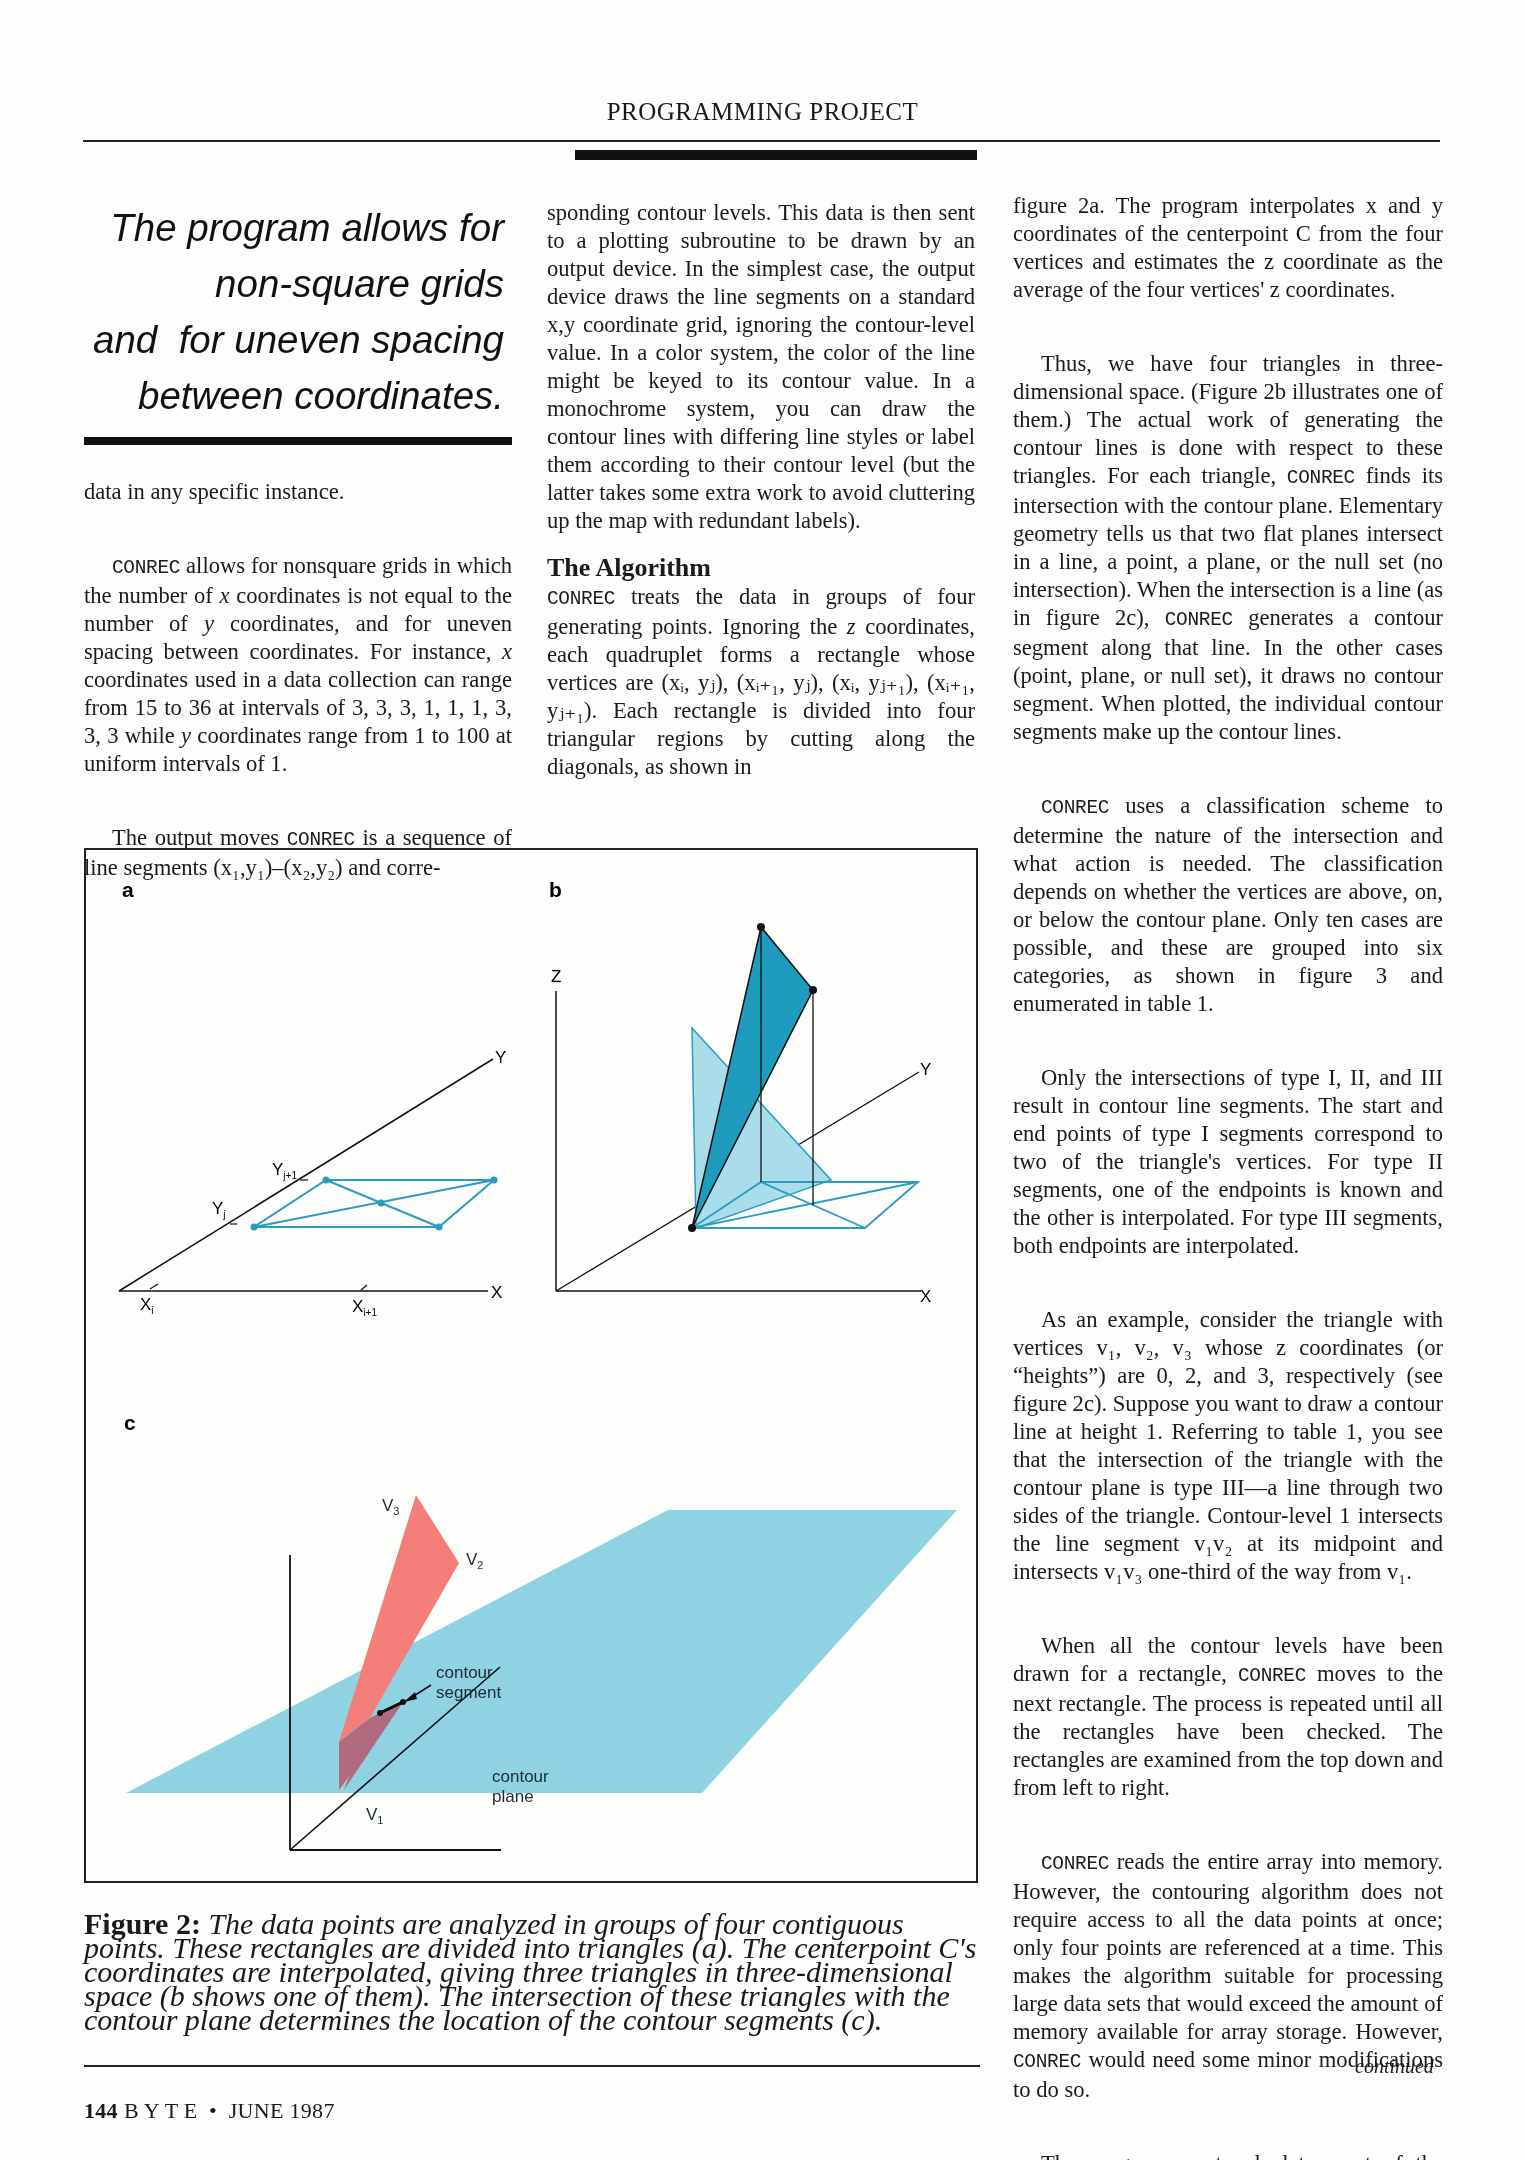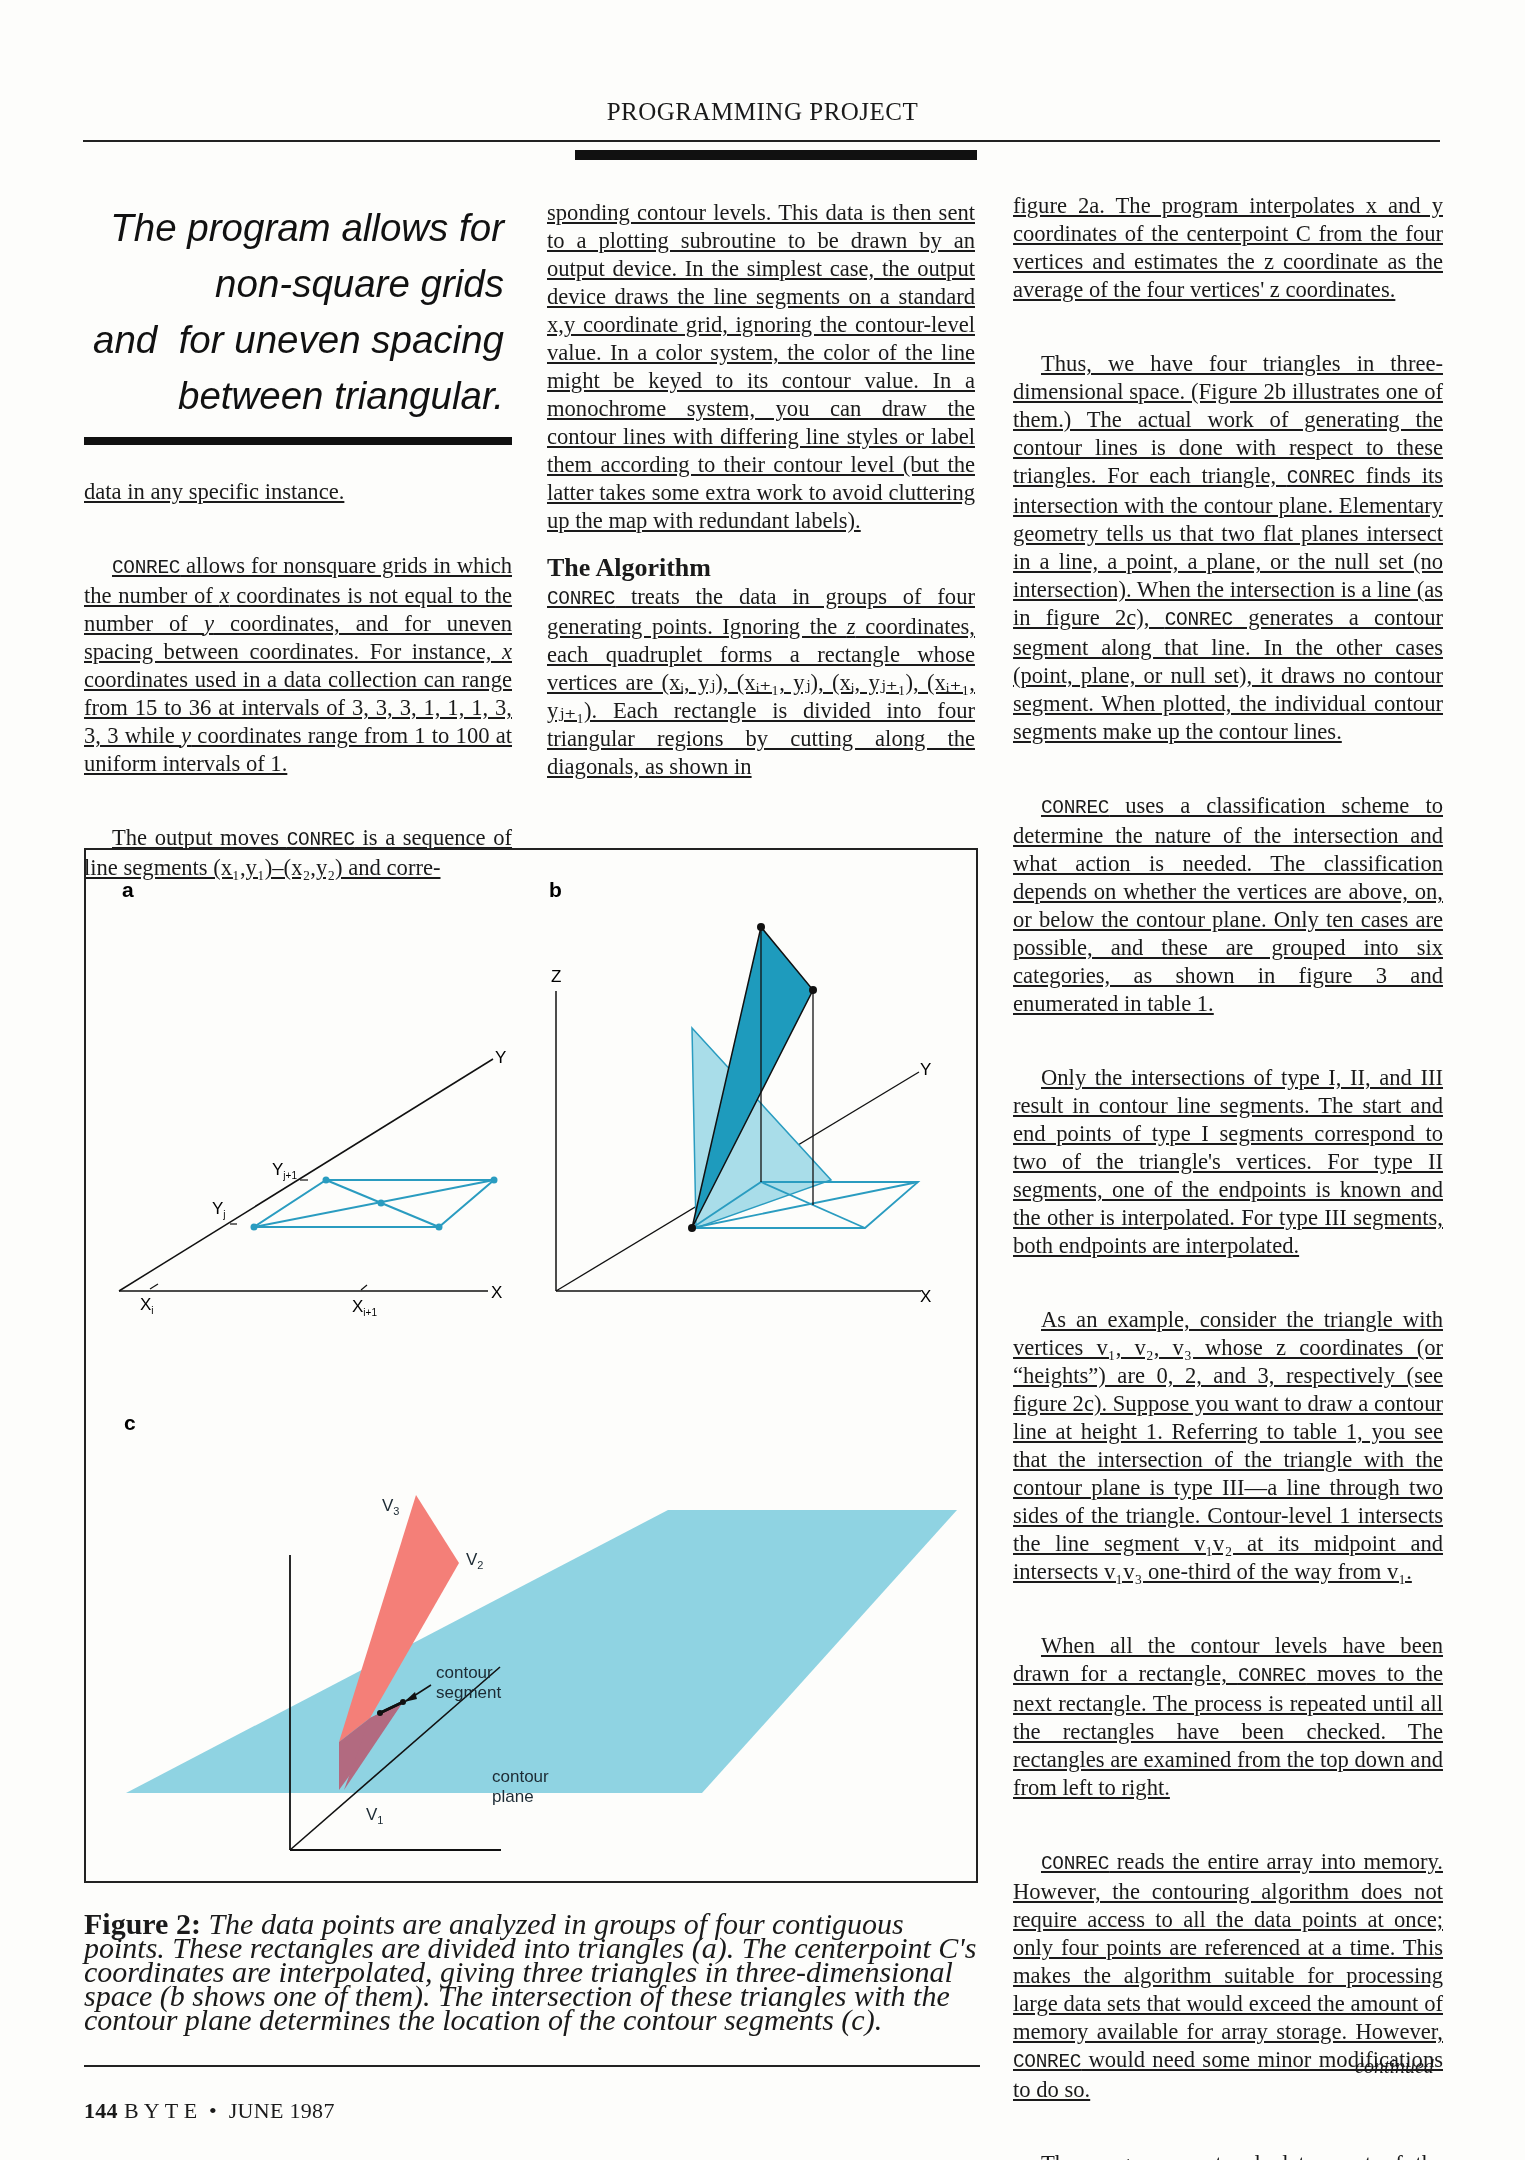--- a/index.html
+++ b/index.html
@@ -16,21 +16,21 @@
   .header-bar { position: absolute; left: 575px; top: 150px; width: 402px; height: 10px; background: #111; }
 
   .pullquote {
     position: absolute; left: 84px; top: 200px; width: 420px;
     font-family: "Liberation Sans", "DejaVu Sans", sans-serif; font-style: italic;
     font-size: 38.5px; line-height: 56px; color: #111; text-align: right;
   }
   .pullquote-rule { position: absolute; left: 84px; top: 437px; width: 428px; height: 8px; background: #111; }
 
   .col { position: absolute; font-size: 22.6px; line-height: 28px; text-align: justify; }
-  .col p { margin: 0; text-decoration: underline; }
+  .col p { margin: 0; }
   .col p.indent { text-indent: 28px; margin-top: 46px; }
   .col1 { left: 84px; top: 478px; width: 428px; }
   .col2 { left: 547px; top: 199px; width: 428px; }
   .col3 { left: 1013px; top: 192px; width: 430px; }
   .section-heading { font-weight: bold; font-size: 26px; line-height: 30px; margin: 18px 0 0 0; }
   i { font-style: italic; }
 
   .figure-frame {
     position: absolute; left: 84px; top: 848px; width: 894px; height: 1035px;
     border-top: 2px solid #222; border-left: 2px solid #222; border-right: 2px solid #222; border-bottom: 2px solid #222;
@@ -55,21 +55,21 @@
 <body>
 
 <div class="header-title">PROGRAMMING PROJECT</div>
 <div class="header-rule"></div>
 <div class="header-bar"></div>
 
 <div class="pullquote">
   <div>The program allows for</div>
   <div>non-square grids</div>
   <div style="white-space:pre">and  for uneven spacing</div>
-  <div>between triangular.</div>
+  <div>between coordinates.</div>
 </div>
 <div class="pullquote-rule"></div>
 
 <div class="col col1">
   <p>data in any specific instance.</p>
   <p class="indent"><span class="mono">CONREC</span><span> allows for nonsquare grids in which the number of </span><i>x</i><span> coordinates is not equal to the number of </span><i>y</i><span> coordinates, and for uneven spacing between coordinates. For instance, </span><i>x</i><span> coordinates used in a data collection can range from 15 to 36 at intervals of 3, 3, 3, 1, 1, 1, 3, 3, 3 while </span><i>y</i><span> coordinates range from 1 to 100 at uniform intervals of 1.</span></p>
   <p class="indent"><span>The output moves </span><span class="mono">CONREC</span><span> is a sequence of line segments (x₁,y₁)–(x₂,y₂) and corre-</span></p>
 </div>
 
 <div class="col col2">

